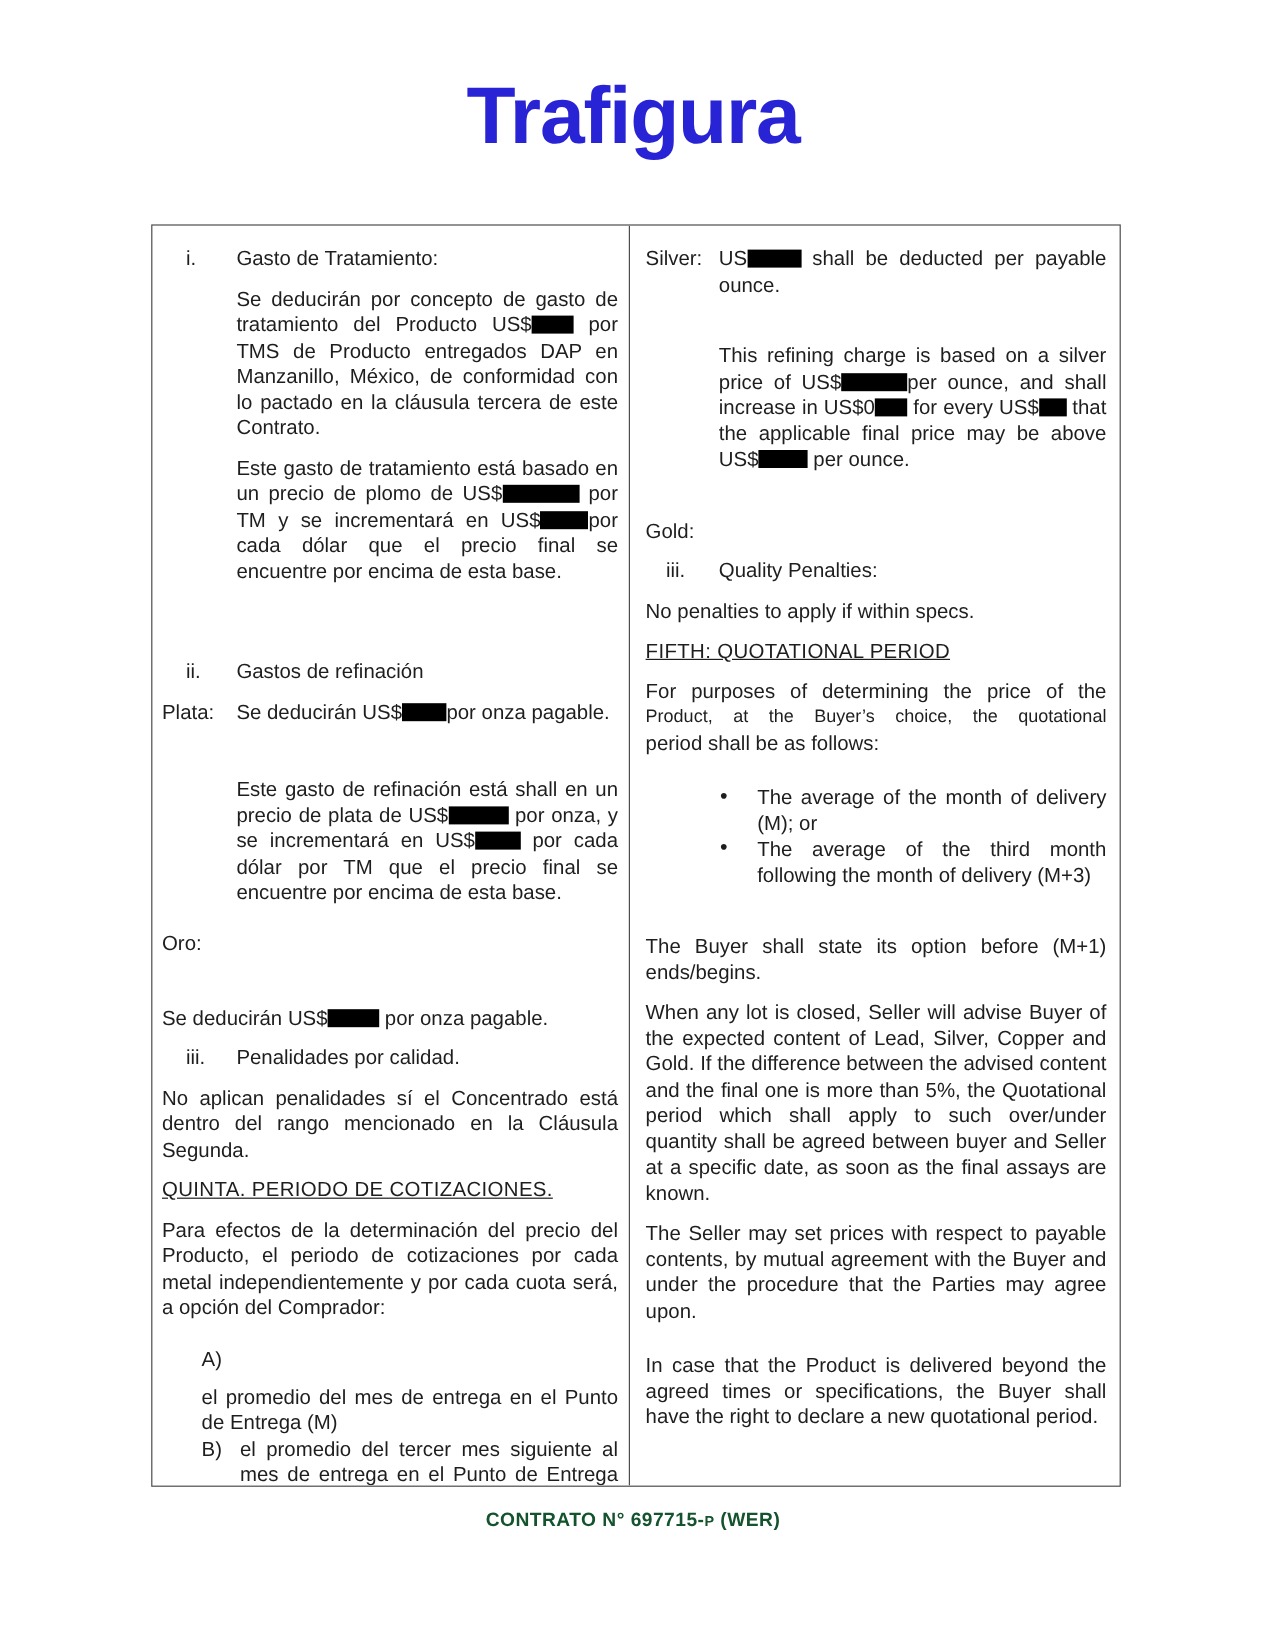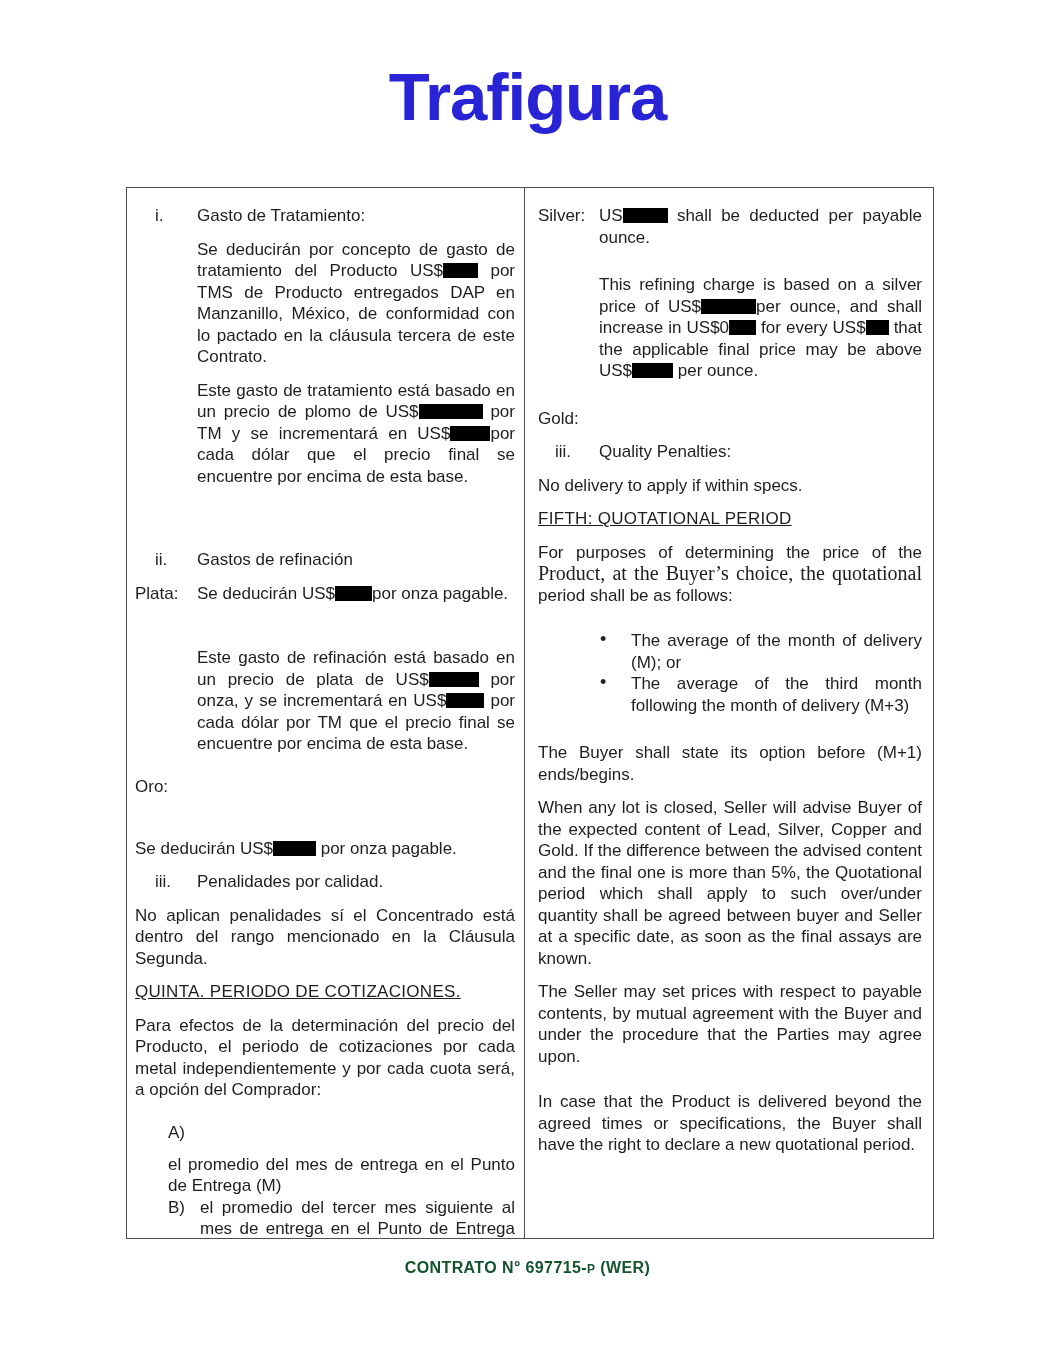--- a/index.html
+++ b/index.html
@@ -18,31 +18,31 @@
   .item .tit{flex:1;}
   .hang{display:flex;}
   .hang .lbl{flex:0 0 62px;}
   .col-right .hang .lbl{flex:0 0 61px;}
   .hang .bod{flex:1;text-align:justify;}
   .ind{margin-left:62px;text-align:justify;}
   .col-right .ind{margin-left:61px;}
   .full{text-align:justify;}
   .heading{text-decoration:underline;letter-spacing:0.3px;}
   .jline{text-align:justify;text-align-last:justify;}
-  .serif{font-family:Liberation Serif, serif;font-size:20px;}
+  .serif{font-family:Liberation Sans, sans-serif;font-size:15px;}
   .bullet{position:relative;margin-left:93px;text-align:justify;}
   .bullet::before{content:"\2022";position:absolute;left:-31px;top:-1px;font-size:18px;}
   .alist{display:flex;margin-left:33px;}
   .alist .anum{flex:0 0 32px;}
   .alist .atext{flex:1;text-align:justify;}
   .r{display:inline-block;height:15px;background:#000;vertical-align:-2px;}
   .footer{position:absolute;left:0;right:0;top:1259px;text-align:center;
           font-weight:bold;font-size:16px;letter-spacing:0.4px;color:#14532d;}
   .fsmall{font-size:12px;}
-  .mt22{margin-top:12px;} .mt24{margin-top:24px;} .mt26{margin-top:26px;}
+  .mt22{margin-top:12px;} .mt24{margin-top:24px;} .mt26{margin-top:38px;}
   .mt43{margin-top:43px;} .mt21{margin-top:21px;flex-direction:column;} .mt62{margin-top:62px;}
 </style>
 </head>
 <body>
 
 <div class="page">
 
   <div class="logo">Trafigura</div>
 
   <div class="sheet">
@@ -61,21 +61,21 @@
       <div class="item mt62">
         <span class="num">ii.</span>
         <span class="tit">Gastos de refinación</span>
       </div>
 
       <div class="hang mt22">
         <span class="lbl">Plata:</span>
         <span class="bod"><span>Se deducirán US$</span><span class="r" style="width:37px"></span><span>por onza pagable.</span></span>
       </div>
 
-      <div class="ind mt43"><span>Este gasto de refinación está basado en un precio de plata de US$</span><span class="r" style="width:50px"></span><span> por onza, y se incrementará en US$</span><span class="r" style="width:38px"></span><span> por cada dólar por TM que el precio final se encuentre por encima de esta base.</span></div>
+      <div class="ind mt43"><span>Este gasto de refinación está shall en un precio de plata de US$</span><span class="r" style="width:50px"></span><span> por onza, y se incrementará en US$</span><span class="r" style="width:38px"></span><span> por cada dólar por TM que el precio final se encuentre por encima de esta base.</span></div>
 
       <div class="hang mt21">
         <span class="lbl">Oro:</span>
         <span class="bod"><span>Se deducirán US$</span><span class="r" style="width:43px"></span><span> por onza pagable.</span></span>
       </div>
 
       <div class="item mt22">
         <span class="num">iii.</span>
         <span class="tit">Penalidades por calidad.</span>
       </div>
@@ -108,21 +108,21 @@
 
       <div class="hang mt26">
         <span class="lbl">Gold:</span>
       </div>
 
       <div class="item mt22">
         <span class="num">iii.</span>
         <span class="tit">Quality Penalties:</span>
       </div>
 
-      <div class="full mt22">No delivery to apply if within specs.</div>
+      <div class="full mt22">No penalties to apply if within specs.</div>
 
       <div class="heading mt22">FIFTH: QUOTATIONAL PERIOD</div>
 
       <div class="mt22">
         <div class="jline">For purposes of determining the price of the</div>
         <div class="jline serif">Product, at the Buyer’s choice, the quotational</div>
         <div>period shall be as follows:</div>
       </div>
 
       <div class="bullet mt24">The average of the month of delivery (M); or</div>

